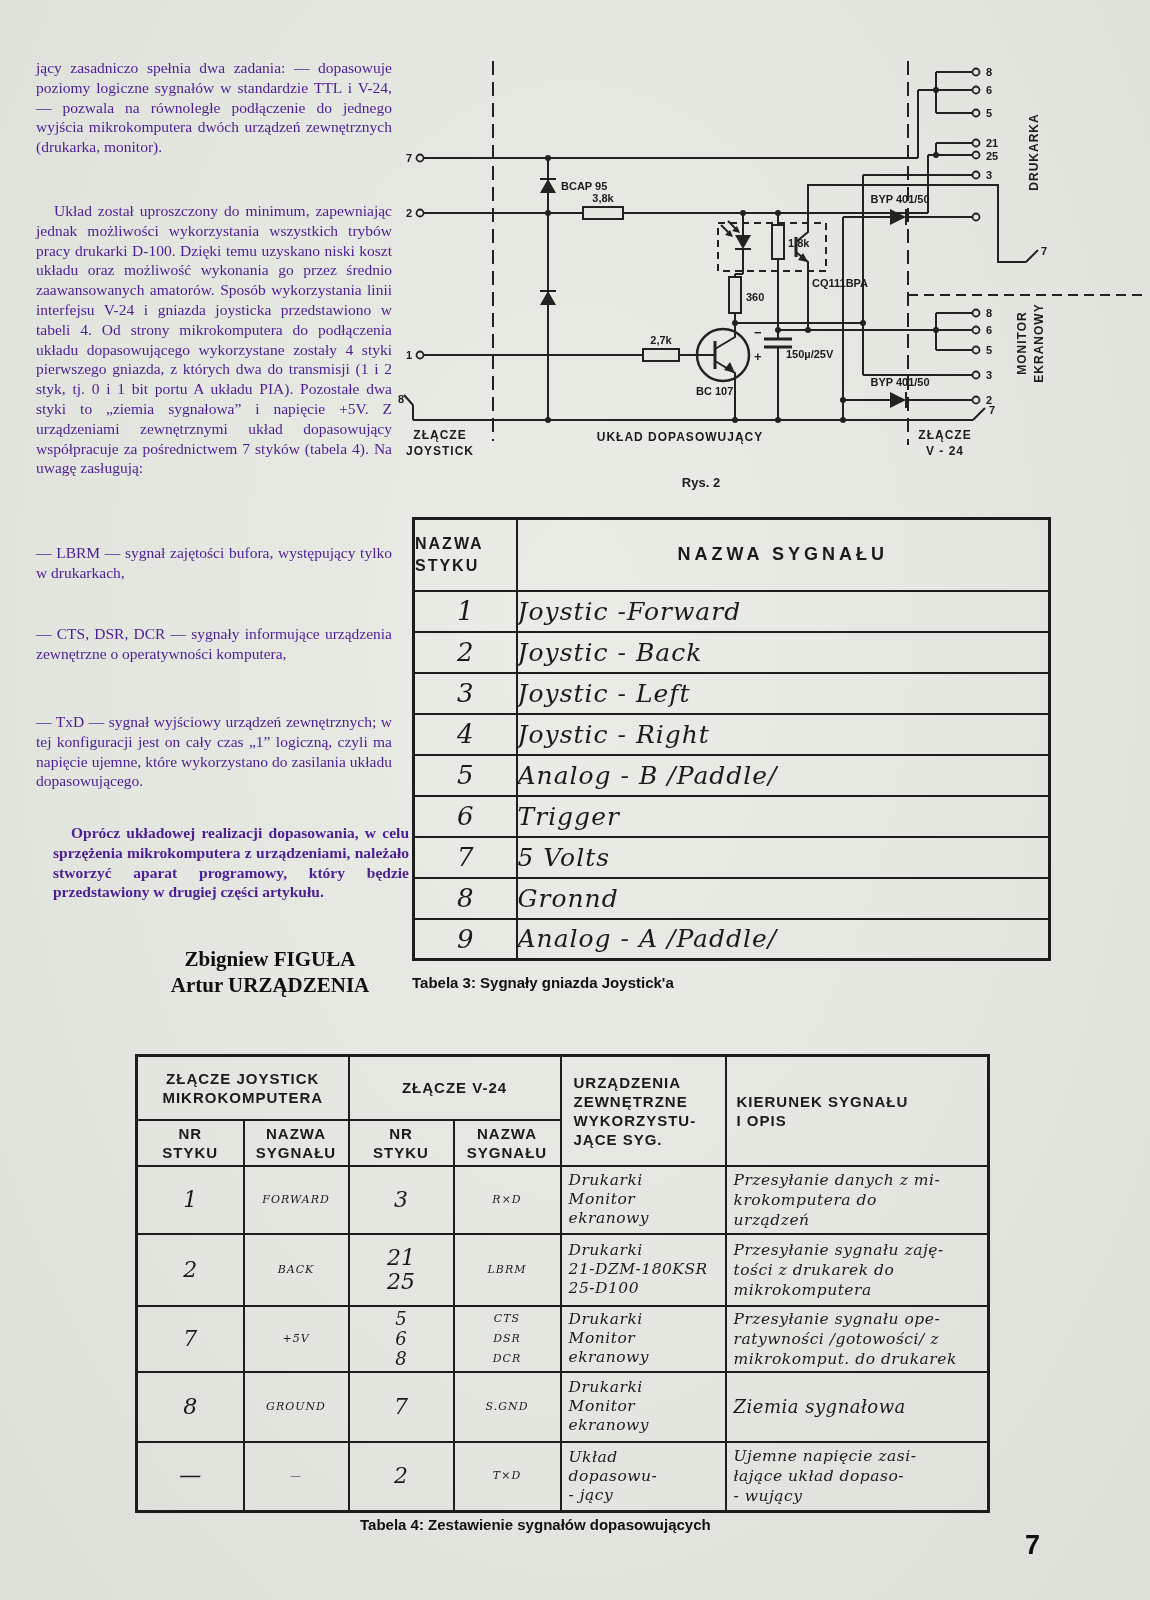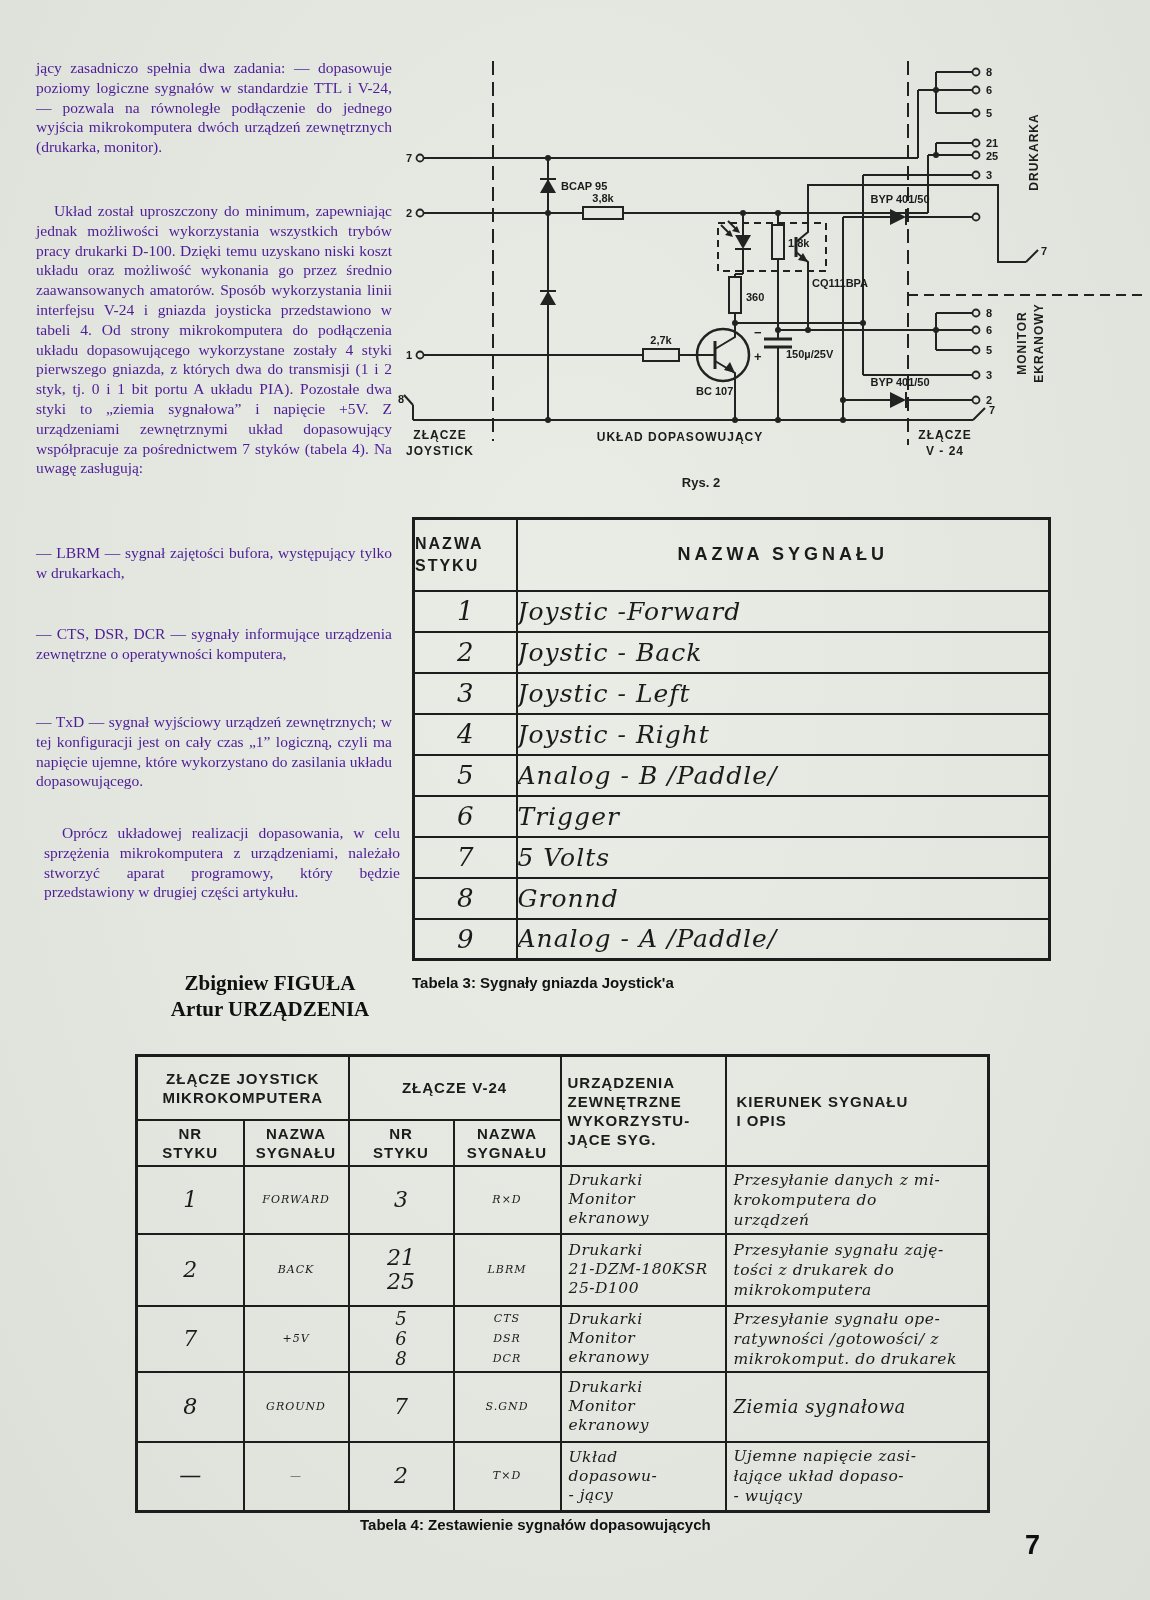--- a/index.html
+++ b/index.html
@@ -6,21 +6,21 @@
   body{
     width:1150px;height:1600px;position:relative;overflow:hidden;
     background:#e5e7e1;
     background-image:radial-gradient(ellipse at 50% 40%, #eaece6 0%, #e3e5df 60%, #dcded8 100%);
     font-family:"Liberation Serif", serif;color:#161616;
   }
   .abs{position:absolute;}
   
   .body-text{width:356px;font-size:15.5px;line-height:19.8px;text-align:justify;color:#4c1d95;}
   .indent{text-indent:18px;}
-  .authors{font-family:"Liberation Serif",serif;font-weight:bold;font-size:21px;line-height:26px;text-align:center;color:#101010;margin-top:24px;}
+  .authors{font-family:"Liberation Serif",serif;font-weight:bold;font-size:21px;line-height:26px;text-align:center;color:#101010;}
   
   table{border-collapse:collapse;table-layout:fixed;}
   .dtable td,.dtable th{border:2.5px solid #1d1d1d;padding:0;vertical-align:middle;overflow:hidden;}
   .dtable{border:3px solid #1d1d1d;}
   .hw{font-family:"DejaVu Serif",serif;font-style:italic;color:#1b1b1b;}
   .hand-head{font-family:"Liberation Sans",sans-serif;font-weight:700;color:#1b1b1b;}
   .pre{white-space:pre-line;}
   .t3-head-left{font-size:16px;letter-spacing:2px;text-align:left;padding-left:8px;line-height:22px;}
   .t3-head-right{font-size:18px;letter-spacing:4px;text-align:center;}
   .t3-pin{font-size:26px;text-align:center;}
@@ -38,21 +38,21 @@
   .zone{font-size:12px;letter-spacing:1px;}
 </style>
 </head>
 <body>
 
 <div class="abs body-text" style="left:36px;top:58px;">jący zasadniczo spełnia dwa zadania: — dopasowuje poziomy logiczne sygnałów w standardzie TTL i V-24, — pozwala na równoległe podłączenie do jednego wyjścia mikrokomputera dwóch urządzeń zewnętrznych (drukarka, monitor).</div>
 <div class="abs body-text indent" style="left:36px;top:201px;">Układ został uproszczony do minimum, zapewniając jednak możliwości wykorzystania wszystkich trybów pracy drukarki D-100. Dzięki temu uzyskano niski koszt układu oraz możliwość wykonania go przez średnio zaawansowanych amatorów. Sposób wykorzystania linii interfejsu V-24 i gniazda joysticka przedstawiono w tabeli 4. Od strony mikrokomputera do podłączenia układu dopasowującego wykorzystane zostały 4 styki pierwszego gniazda, z których dwa do transmisji (1 i 2 styk, tj. 0 i 1 bit portu A układu PIA). Pozostałe dwa styki to „ziemia sygnałowa” i napięcie +5V. Z urządzeniami zewnętrznymi układ dopasowujący współpracuje za pośrednictwem 7 styków (tabela 4). Na uwagę zasługują:</div>
 <div class="abs body-text" style="left:36px;top:543px;">— LBRM — sygnał zajętości bufora, występujący tylko w drukarkach,</div>
 <div class="abs body-text" style="left:36px;top:624px;">— CTS, DSR, DCR — sygnały informujące urządzenia zewnętrzne o operatywności komputera,</div>
 <div class="abs body-text" style="left:36px;top:712px;">— TxD — sygnał wyjściowy urządzeń zewnętrznych; w tej konfiguracji jest on cały czas „1” logiczną, czyli ma napięcie ujemne, które wykorzystano do zasilania układu dopasowującego.</div>
-<div class="abs body-text indent" style="left:44px;top:823px;">Oprócz układowej realizacji dopasowania, w celu sprzężenia mikrokomputera z urządzeniami, należało stworzyć aparat programowy, który będzie przedstawiony w drugiej części artykułu.</div>
+<div class="abs body-text indent" style="left:53px;top:823px;font-weight:bold;">Oprócz układowej realizacji dopasowania, w celu sprzężenia mikrokomputera z urządzeniami, należało stworzyć aparat programowy, który będzie przedstawiony w drugiej części artykułu.</div>
 <div class="abs authors" style="left:130px;top:946px;width:280px;">
   <div>Zbigniew FIGUŁA</div>
   <div>Artur URZĄDZENIA</div>
 </div>
 
 <svg class="abs" style="left:388px;top:55px;" width="760" height="455" viewBox="0 0 760 455">
   <g stroke="#222" stroke-width="2" fill="none">
 
     <path d="M105,6 V386" stroke-dasharray="14,7"></path>
     <path d="M520,6 V390" stroke-dasharray="14,7"></path>
@@ -262,21 +262,21 @@
       <col style="width:105px">
     <col style="width:107px">
       <col style="width:165px">
       <col style="width:263px">
   </colgroup>
   <tbody>
       <tr style="height:64px">
     <th class="hand-head pre" colspan="2">ZŁĄCZE JOYSTICK
 MIKROKOMPUTERA</th>
     <th class="hand-head pre" colspan="2">ZŁĄCZE V-24</th>
-    <th class="hand-head pre" rowspan="2" style="text-align:left;padding-left:6px;">URZĄDZENIA
+    <th class="hand-head pre" rowspan="2" style="text-align:left;padding-left:12px;">URZĄDZENIA
 ZEWNĘTRZNE
 WYKORZYSTU-
 JĄCE SYG.</th>
     <th class="hand-head pre" rowspan="2" style="text-align:left;padding-left:10px;">KIERUNEK SYGNAŁU
 I OPIS</th>
   </tr>
   <tr style="height:46px">
     <th class="hand-head pre">NR
 STYKU</th>
     <th class="hand-head pre">NAZWA

